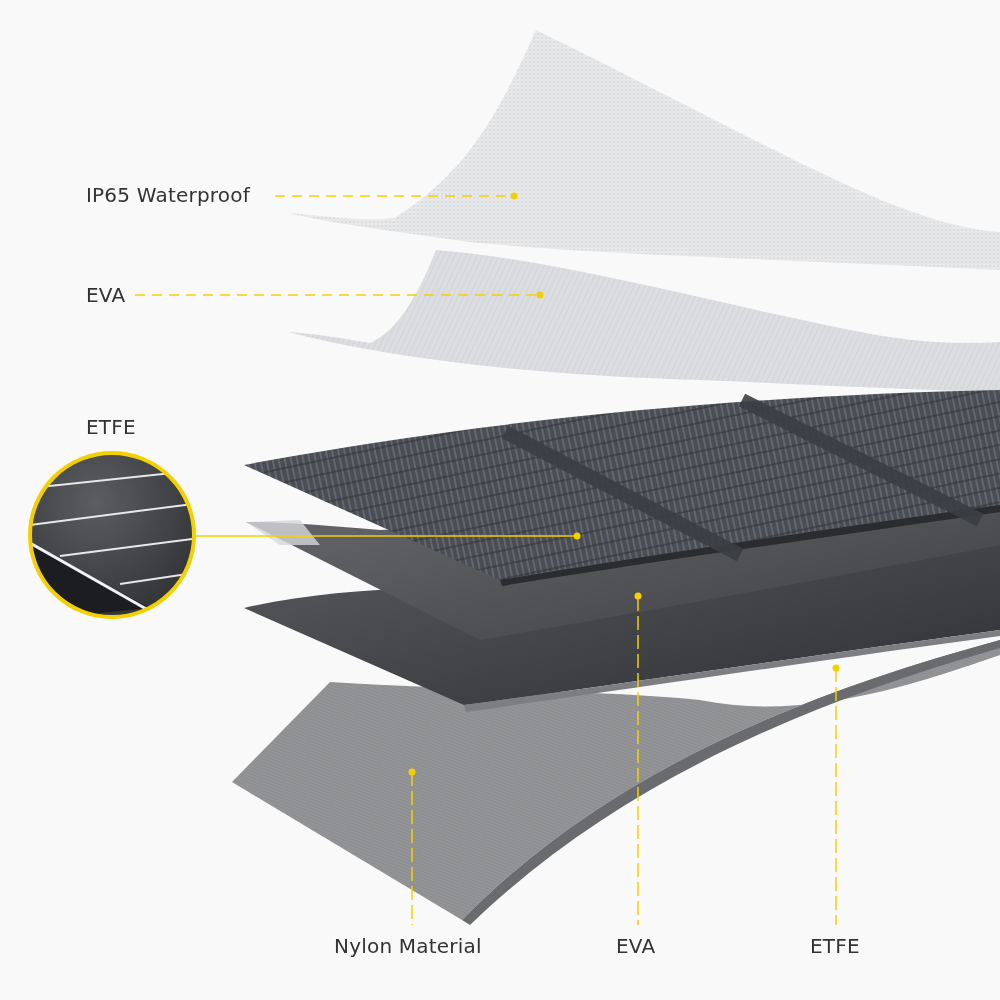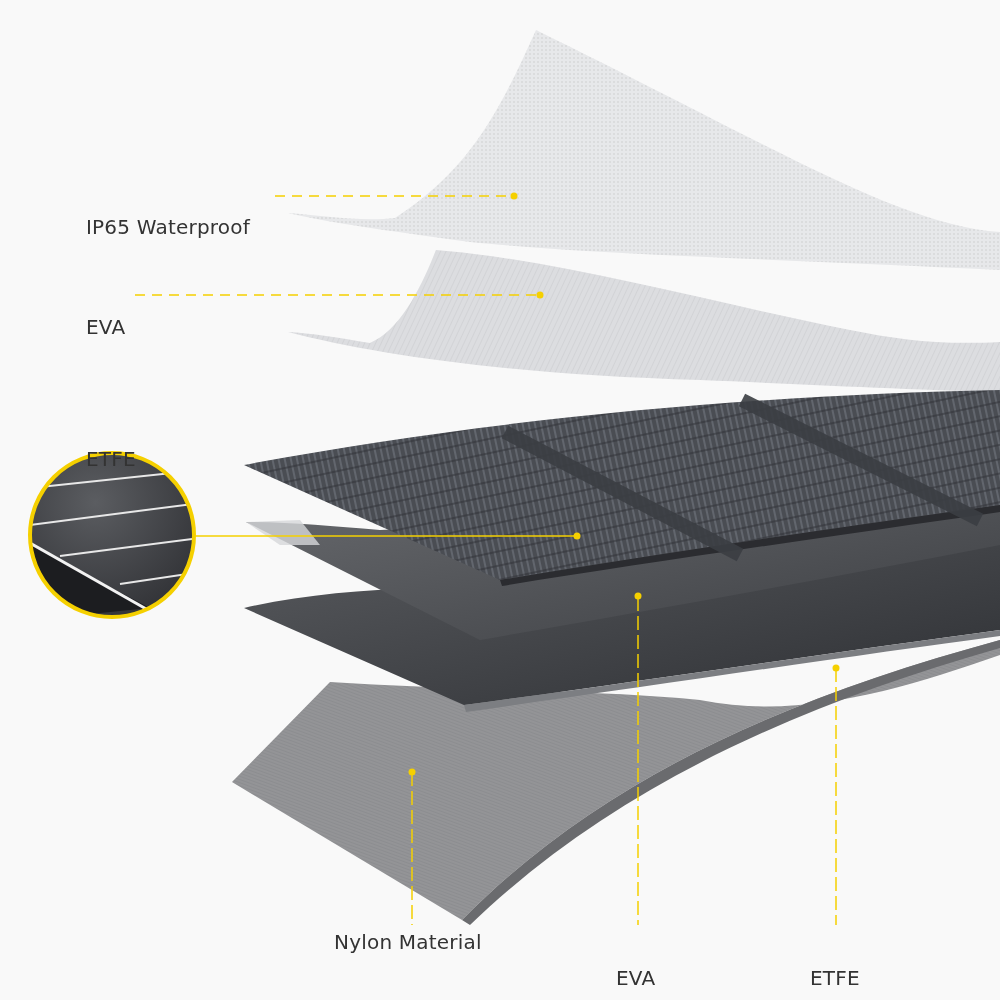--- a/index.html
+++ b/index.html
@@ -1,17 +1,17 @@
 <!DOCTYPE html>
 <html><head>
 <meta charset="utf-8">
 <style>
   html,body{margin:0;padding:0;}
   body{width:1000px;height:1000px;background:#f9f9f9;position:relative;overflow:hidden;font-family:"DejaVu Sans","Liberation Sans",sans-serif;}
-  .label{position:absolute;color:#333;font-size:20px;letter-spacing:0.2px;white-space:nowrap;margin-top:32px;}
+  .label{position:absolute;color:#333;font-size:20px;letter-spacing:0.2px;white-space:nowrap;}
   svg.art{position:absolute;left:0;top:0;}
 </style>
 </head>
 <body>
 
 <svg class="art" width="1000" height="1000" viewBox="0 0 1000 1000">
   <defs>
     <pattern id="mesh" width="4" height="4" patternUnits="userSpaceOnUse">
       <rect width="4" height="4" fill="#e6e7e9"></rect>
       <circle cx="2" cy="2" r="0.8" fill="#c9cacd"></circle>
@@ -90,15 +90,15 @@
     <circle cx="836" cy="668" r="3.5" stroke="none"></circle>
     <line x1="412" y1="772" x2="412" y2="925" stroke-width="1.5" stroke-dasharray="14 5"></line>
     <circle cx="412" cy="772" r="3.5" stroke="none"></circle>
   </g>
 </svg>
 
 <div class="label" style="left:86px;top:183px;">IP65 Waterproof</div>
 <div class="label" style="left:86px;top:283px;">EVA</div>
 <div class="label" style="left:86px;top:415px;">ETFE</div>
 
-<div class="label" style="left:334px;top:898px;">Nylon Material</div>
+<div class="label" style="left:334px;top:934px;">Nylon Material</div>
 <div class="label" style="left:616px;top:934px;">EVA</div>
 <div class="label" style="left:810px;top:934px;">ETFE</div>
 
 </body></html>

